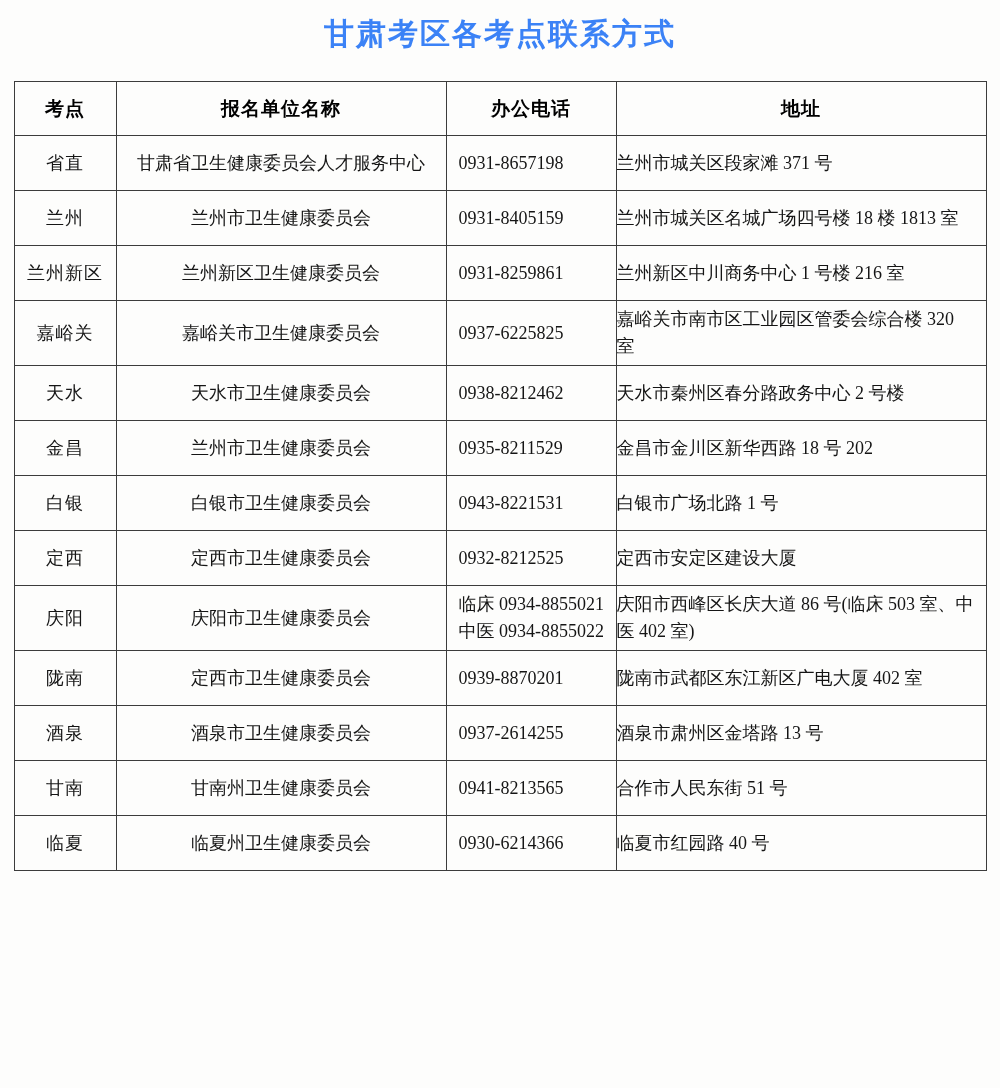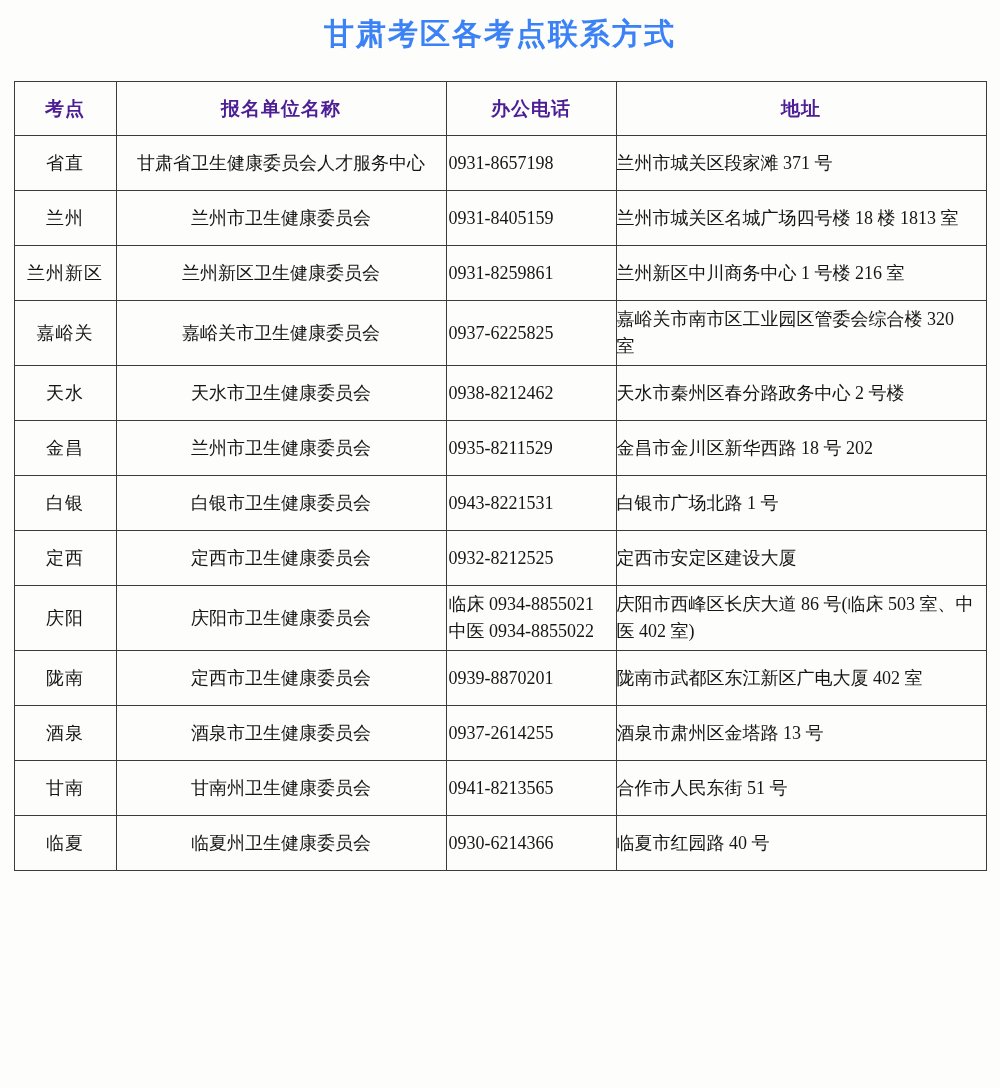--- a/index.html
+++ b/index.html
@@ -36,40 +36,40 @@
     overflow: hidden;
   }
   .contact-table thead tr {
     height: 54px;
   }
   .contact-table th {
     font-size: 19px;
     font-weight: 700;
     text-align: center;
     letter-spacing: 1px;
-    color: #4c1d95;
+    color: #000000;
   }
   .contact-table tbody tr {
     height: 55px;
   }
   .contact-table td {
     font-size: 18px;
     line-height: 27px;
     padding: 5px 8px;
   }
   td.col-site {
     text-align: center;
     letter-spacing: 1px;
   }
   td.col-unit {
     text-align: center;
   }
   td.col-phone {
     text-align: left;
-    padding-left: 2px;
+    padding-left: 12px;
     white-space: pre-line;
     font-family: "Liberation Serif", "DejaVu Serif", serif;
   }
   td.col-address {
     text-align: left;
     padding-left: 0;
     padding-right: 10px;
     font-family: "Liberation Serif", "DejaVu Serif", serif;
   }
 </style>

